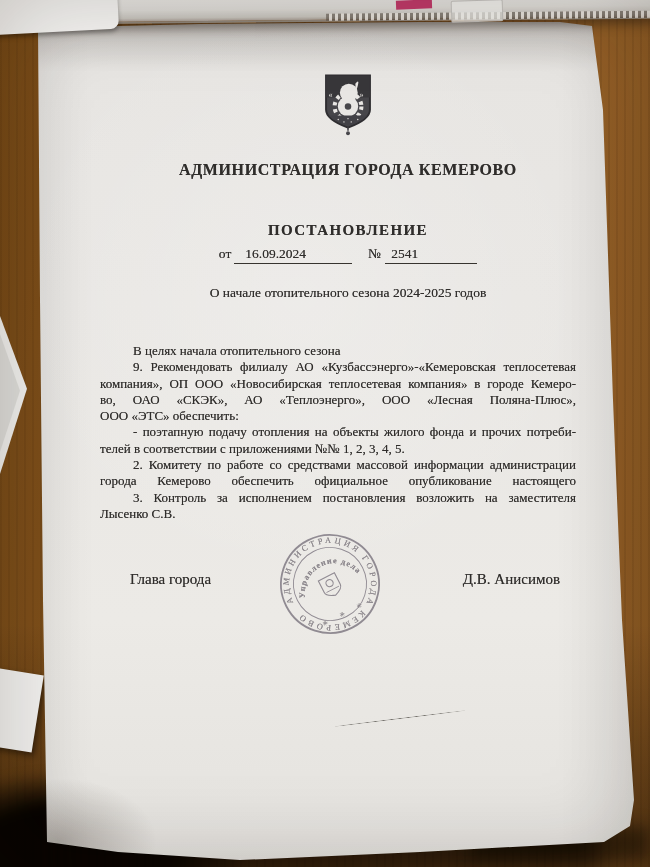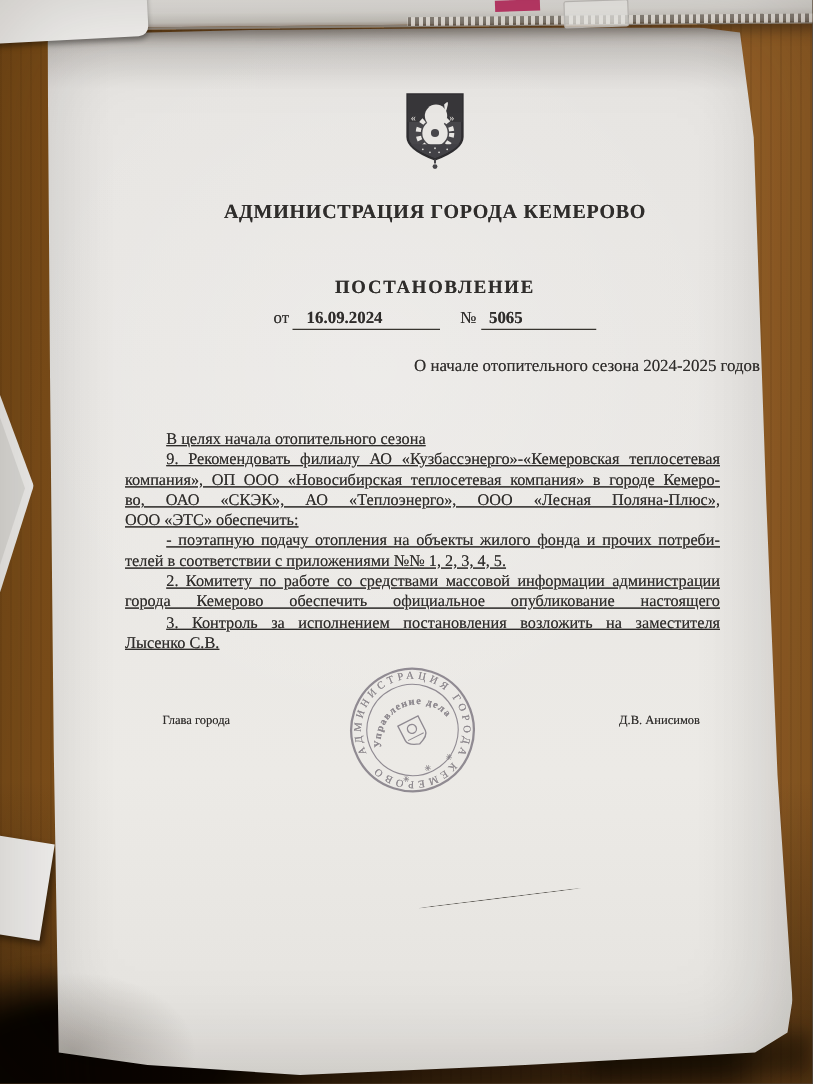--- a/index.html
+++ b/index.html
@@ -41,29 +41,29 @@
   .doc{left:38px;top:22px;width:562px;height:822px;color:#2f2d2b;
     text-shadow:0 0 .5px rgba(47,45,43,.65);}
   .doc > div{position:absolute;}
   .hdr{left:50px;width:520px;text-align:center;}
   .arms-wrap{top:50px;}
   .arms-wrap svg{position:relative;width:52px;height:64px;}
   .org{top:139px;font-weight:bold;font-size:16px;letter-spacing:.6px;}
   .ptype{top:184px;font-weight:bold;font-size:15px;letter-spacing:1.4px;margin-top:16px;}
   .dateline{top:224px;font-size:13.5px;}
   .dateline .lbl{position:relative;}
-  .u{position:relative;display:inline-block;border-bottom:1.6px solid #37342f;line-height:1.1;font-weight:bold;}
+  .u{position:relative;display:inline-block;border-bottom:1.6px solid #37342f;line-height:1.1;}
   .u-date{margin-left:3px;margin-right:16px;padding:0 26px 1px 11px;text-align:left;min-width:118px;}
   .u-num{margin-left:4px;padding:0 52px 1px 6px;text-align:left;min-width:92px;}
-  .subject{top:263px;font-size:13.5px;line-height:16.5px;text-align:right;}
+  .subject{top:263px;font-size:13.5px;line-height:16.5px;}
   .bodytxt{left:62px;top:321px;width:476px;font-size:13px;line-height:16.3px;}
-  .bodytxt .bline{position:relative;text-decoration:underline;}
+  .bodytxt .bline{position:relative;}
   .bline.ind{text-indent:33px;}
   .bline.fill{text-align:justify;text-align-last:justify;}
-  .sigrow{left:62px;top:549px;width:476px;font-size:10px;display:flex;justify-content:space-between;}
+  .sigrow{left:62px;top:549px;width:476px;font-size:15px;display:flex;justify-content:space-between;}
   .sig-left{margin-left:30px;}
   .sig-right{margin-right:16px;}
   
   .stamp{left:240px;top:510px;width:104px;height:104px;transform:rotate(-27deg);
     opacity:.8;mix-blend-mode:multiply;}
   .stamp svg{position:relative;width:104px;height:104px;}
   
   .stack{left:-4px;top:-4px;width:660px;height:29px;background:
     linear-gradient(180deg,#f0efec 0,#e0deda 58%,#c9c5bf 88%,#a99f95 100%);
     transform:rotate(-0.55deg);transform-origin:left center;
@@ -116,21 +116,21 @@
           <circle cx="32" cy="57" r="0.9" fill="#d8d6d3"></circle>
           <path d="M32,68 v4" stroke="#47464a" stroke-width="2"></path>
           <circle cx="32" cy="75" r="2.4" fill="#47464a"></circle>
         </svg>
       </div>
 
       <div class="hdr org">АДМИНИСТРАЦИЯ ГОРОДА КЕМЕРОВО</div>
       <div class="hdr ptype">ПОСТАНОВЛЕНИЕ</div>
 
       <div class="hdr dateline">
-        <span class="lbl">от</span><span class="u u-date">16.09.2024</span><span class="lbl">№</span><span class="u u-num">5065</span>
+        <span class="lbl">от</span><span class="u u-date">16.09.2024</span><span class="lbl">№</span><span class="u u-num">2541</span>
       </div>
 
       <div class="hdr subject">
         <div style="position:relative">О начале отопительного сезона 2024-2025 годов</div>
       </div>
 
       <div class="bodytxt">
           <div class="bline ind">В целях начала отопительного сезона</div>
           <div class="bline ind fill">9. Рекомендовать филиалу АО «Кузбассэнерго»-«Кемеровская теплосетевая</div>
           <div class="bline fill">компания», ОП ООО «Новосибирская теплосетевая компания» в городе Кемеро-</div>

